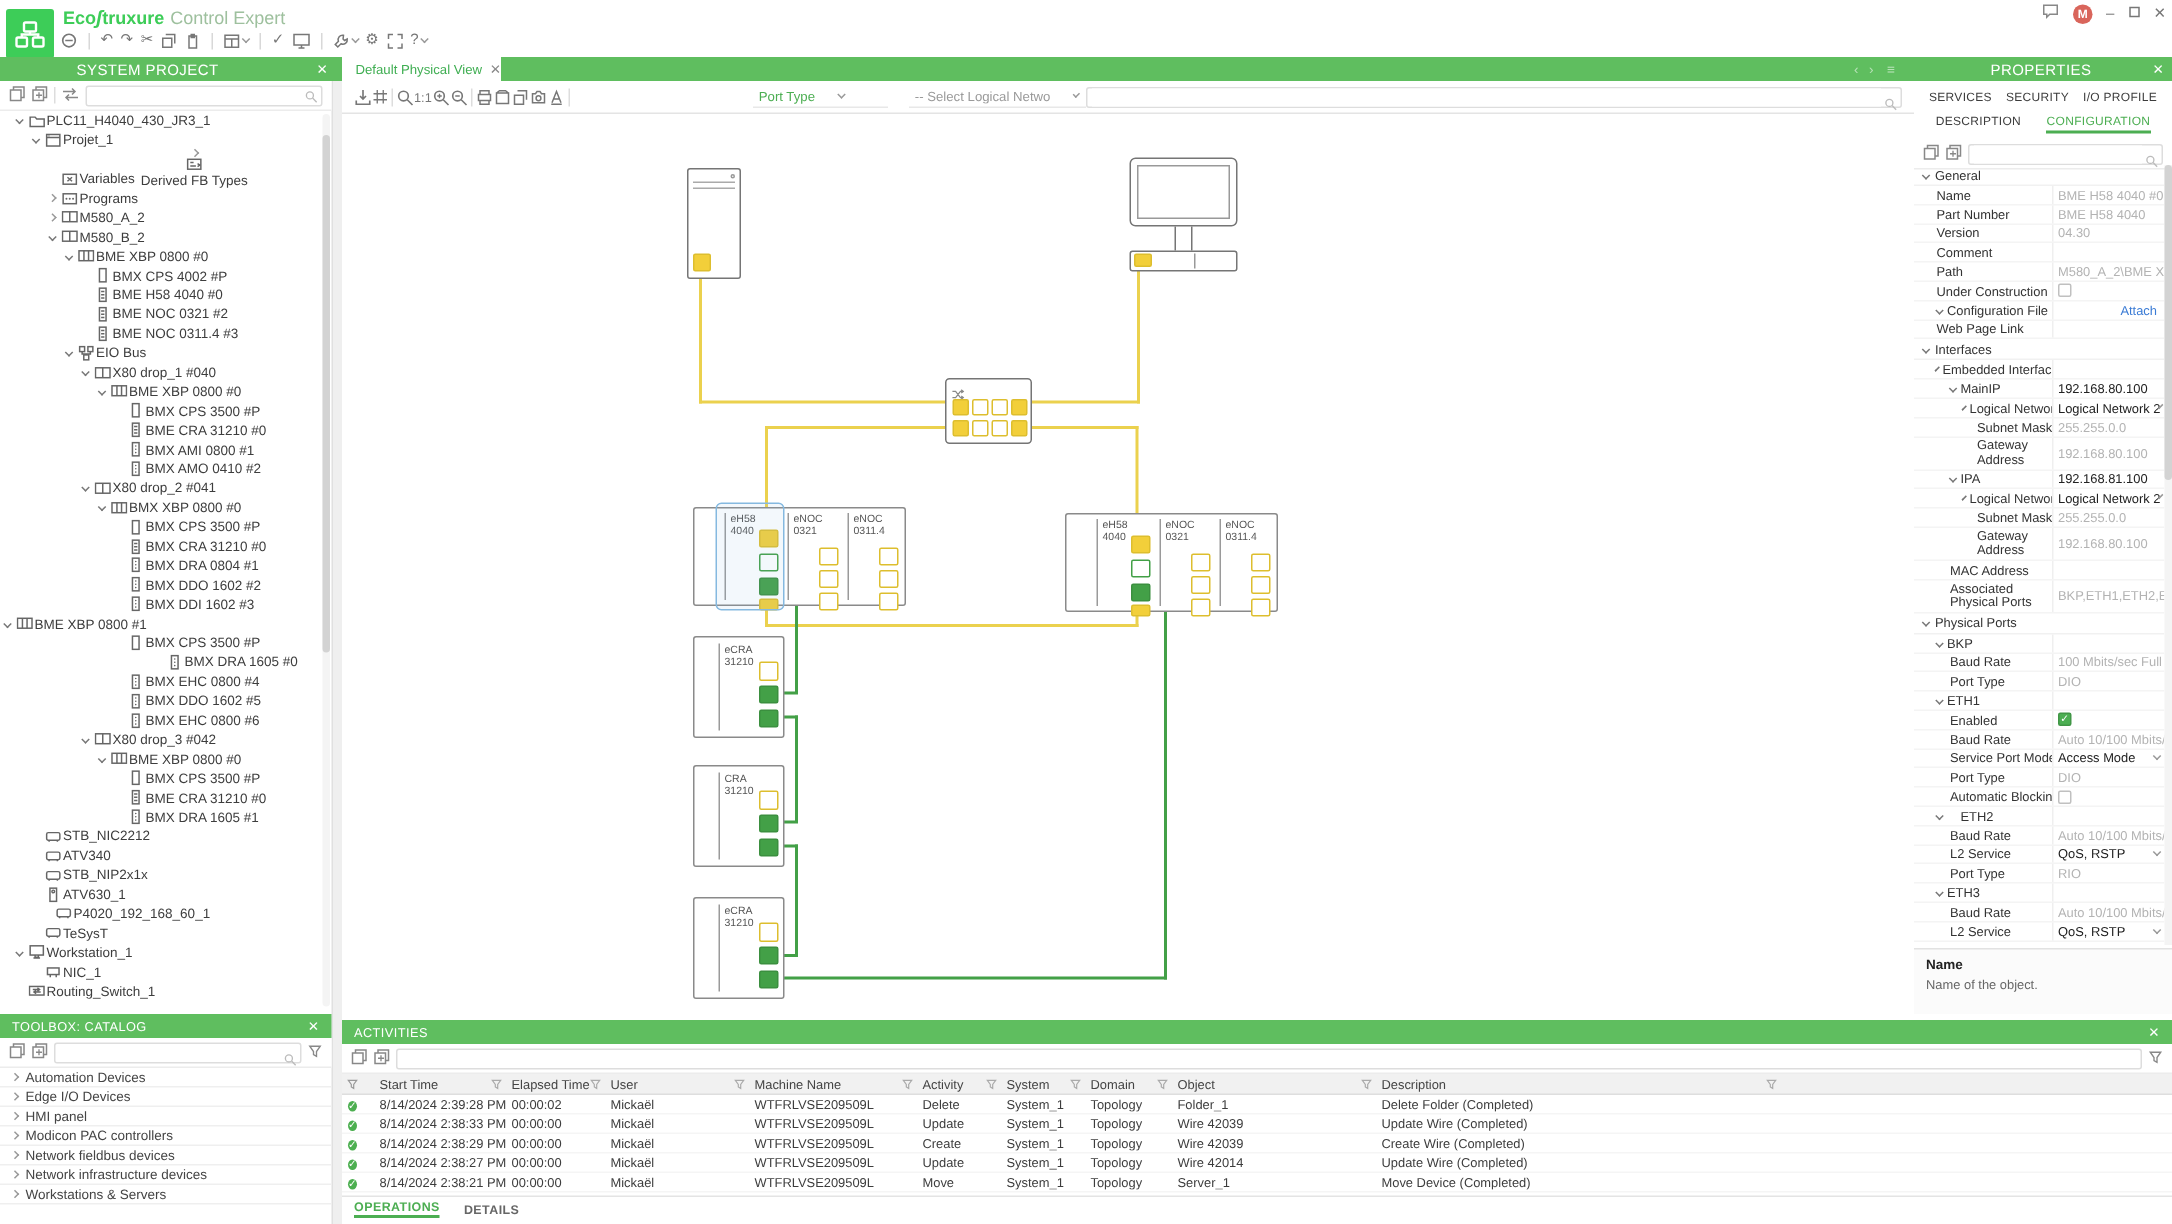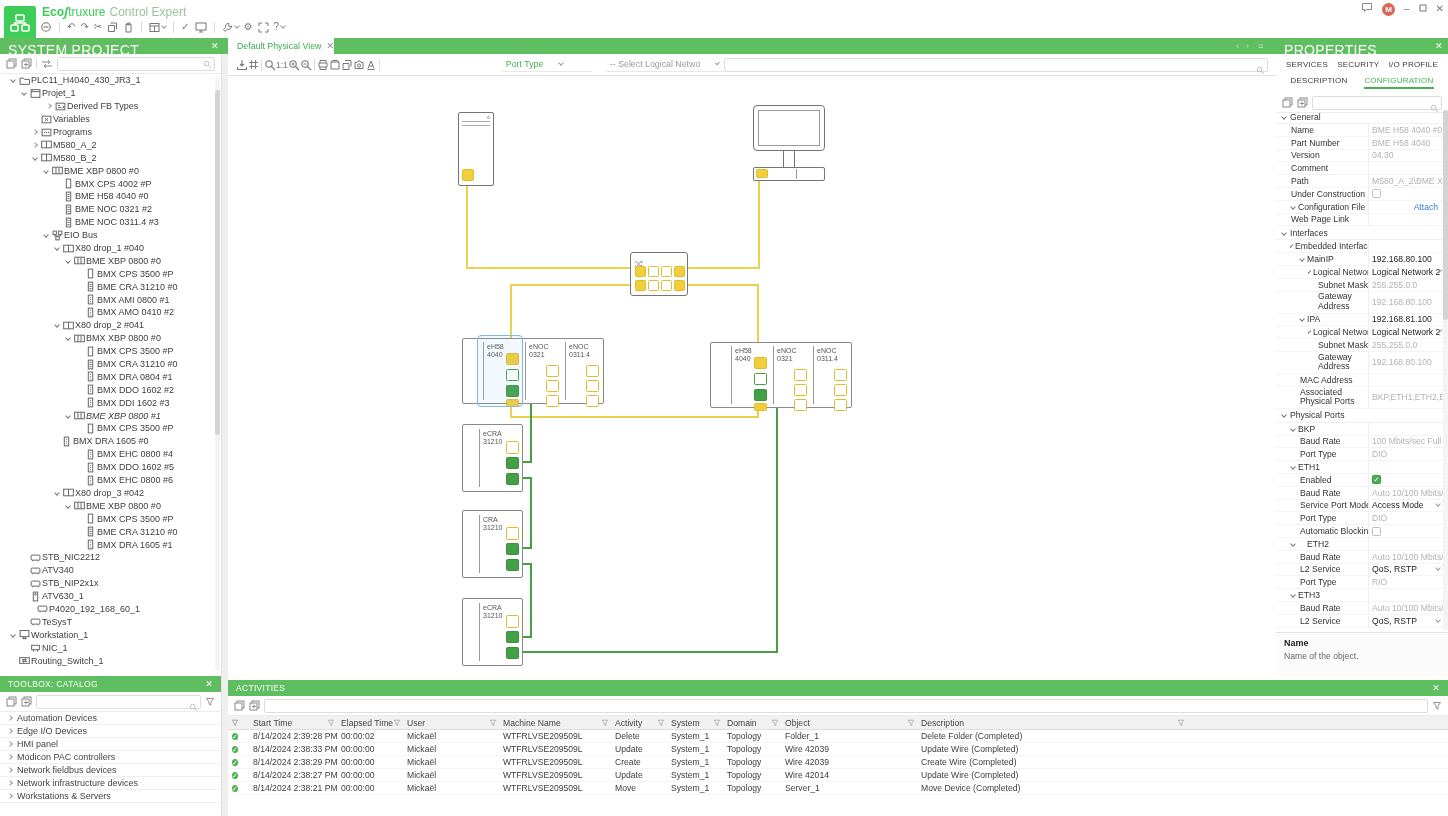--- a/index.html
+++ b/index.html
@@ -12,32 +12,32 @@
   #win-title { position:absolute; left:0; right:0; top:3px; text-align:center; font-size:9px; color:#8a8a8a; }
   #winctl { position:absolute; right:4px; top:2px; display:flex; align-items:center; gap:9px; }
   #winctl .wbtn { color:#777; font-size:10px; line-height:12px; cursor:default; }
   #avatar { width:13px; height:13px; border-radius:50%; background:var(--avatar-red,#D9655B); color:#fff;
     font-size:8px; font-weight:bold; text-align:center; line-height:13px; }
   #logo { position:absolute; left:4px; top:6px; width:32px; height:33px; background:var(--brand-green,#3DCD58);
     border-radius:2px; display:flex; align-items:center; justify-content:center; }
   #brand { position:absolute; left:42px; top:4px; font-size:12px; white-space:nowrap; }
   #brand .eco { color:var(--brand-green,#3DCD58); font-weight:bold; }
   #brand .slogo { color:var(--brand-green,#3DCD58); font-weight:bold; font-style:italic; font-size:13px; }
-  #brand .strux { color:var(--brand-green,#3DCD58); font-weight:normal; }
+  #brand .strux { color:var(--brand-green,#3DCD58); font-weight:bold; }
   #brand .prod { color:#9ec09e; margin-left:4px; }
   #menubar { position:absolute; left:40px; top:19px; height:16px; display:flex; align-items:center; gap:5px; }
   #menubar .mic { color:#777; font-size:10px; line-height:14px; display:inline-flex; align-items:center; }
   #menubar .sep { width:1px; height:11px; background:#d8d8d8; margin:0 2px; }
   #menubar svg { display:block; }
   .ddchev { width:4px; height:4px; border-right:1px solid #999; border-bottom:1px solid #999;
     transform:rotate(45deg); display:inline-block; margin-left:2px; margin-bottom:2px; }
 
   
   #tabstrip { position:absolute; left:0; top:38px; width:1448px; height:16px; background:var(--header-green,#5FBE5F); }
-  .strip-label { position:absolute; top:4px; font-size:14px; color:#fff; letter-spacing:.3px; }
+  .strip-label { position:absolute; top:4px; font-size:10px; color:#fff; letter-spacing:.3px;margin-left:43px; }
   .strip-x { position:absolute; top:3px; color:#fff; font-size:9px; cursor:default; }
   #view-tab { position:absolute; left:228px; top:0; width:106px; height:16px; background:#fff;
     display:flex; align-items:center; padding:0 5px; gap:4px; }
   #view-tab .tlabel { font-size:8.8px; color:#3fae52; white-space:nowrap; }
   #view-tab .tx { color:#888; font-size:9px; margin-left:1px; }
   .ghost-ic { position:absolute; top:3px; color:rgba(255,255,255,.55); font-size:9px; }
 
   
   #left-panel { position:absolute; left:0; top:54px; width:222px; height:622px; background:#fff; border-right:1px solid #e0e0e0; }
   .itoolbar { display:flex; align-items:center; gap:4px; height:20px; padding:0 6px; border-bottom:1px solid #ececec; background:#fff; }
@@ -285,21 +285,21 @@
           </span>
           <span class="ticon">
             <svg width="11" height="11" viewBox="0 0 10 10">
               <rect x="1" y="1.5" width="8" height="7" fill="none" stroke="#666" stroke-width="0.9"></rect>
               <path d="M1 3.3h8" fill="none" stroke="#666" stroke-width="0.9"></path>
               <circle cx="2.4" cy="2.4" r=".4" fill="#666"></circle>
             </svg>
           </span>
           <span>Projet_1</span>
         </div>
-        <div class="trow" style="padding-left: 44px;">
+        <div class="trow" style="padding-left: 44px; flex-direction: column;">
           <span class="chev">
             <span class="chev-closed"></span>
           </span>
           <span class="ticon">
             <svg width="11" height="11" viewBox="0 0 10 10">
               <rect x="1" y="2" width="8" height="6" fill="none" stroke="#666" stroke-width="0.9"></rect>
               <path d="M2.6 4h2M2.6 6h3.4M7 4.6l1.4.9L7 6.4" fill="none" stroke="#666" stroke-width="0.9"></path>
             </svg>
           </span>
           <span>Derived FB Types</span>
@@ -556,42 +556,42 @@
           <span class="ticon">
             <svg width="11" height="11" viewBox="0 0 10 10">
               <rect x="3" y="1" width="4" height="8" fill="none" stroke="#666" stroke-width="0.9"></rect>
               <circle cx="5" cy="3" r=".5" fill="#666"></circle>
               <circle cx="5" cy="5" r=".5" fill="#666"></circle>
               <circle cx="5" cy="7" r=".5" fill="#666"></circle>
             </svg>
           </span>
           <span>BMX DDI 1602 #3</span>
         </div>
-        <div class="trow" style="padding-left: 63px; font-style: italic;">
+        <div class="trow" style="">
           <span class="chev">
             <span class="chev-open"></span>
           </span>
           <span class="ticon">
             <svg width="11" height="11" viewBox="0 0 10 10">
               <rect x="0.6" y="2" width="8.8" height="6" fill="none" stroke="#666" stroke-width="0.9"></rect>
               <path d="M3.6 2v6M6.4 2v6" fill="none" stroke="#666" stroke-width="0.9"></path>
             </svg>
           </span>
           <span>BME XBP 0800 #1</span>
         </div>
         <div class="trow" style="padding-left: 74px;">
           <span class="chev"></span>
           <span class="ticon">
             <svg width="11" height="11" viewBox="0 0 10 10">
               <rect x="3" y="1" width="4" height="8" fill="none" stroke="#666" stroke-width="0.9"></rect>
             </svg>
           </span>
           <span>BMX CPS 3500 #P</span>
         </div>
-        <div class="trow" style="padding-left: 50px;">
+        <div class="trow" style="padding-left: 100px;">
           <span class="chev"></span>
           <span class="ticon">
             <svg width="11" height="11" viewBox="0 0 10 10">
               <rect x="3" y="1" width="4" height="8" fill="none" stroke="#666" stroke-width="0.9"></rect>
               <circle cx="5" cy="3" r=".5" fill="#666"></circle>
               <circle cx="5" cy="5" r=".5" fill="#666"></circle>
               <circle cx="5" cy="7" r=".5" fill="#666"></circle>
             </svg>
           </span>
           <span>BMX DRA 1605 #0</span>
@@ -1547,15 +1547,19 @@
           <div class="atd" style="width: 66px;">00:00:00</div>
           <div class="atd" style="width: 96px;">Mickaël</div>
           <div class="atd" style="width: 112px;">WTFRLVSE209509L</div>
           <div class="atd" style="width: 56px;">Move</div>
           <div class="atd" style="width: 56px;">System_1</div>
           <div class="atd" style="width: 58px;">Topology</div>
           <div class="atd" style="width: 136px;">Server_1</div>
           <div class="atd" style="width: 270px;">Move Device (Completed)</div>
         </div>
       </div>
+    <div id="act-tabs">
+      <span id="tab-operations">OPERATIONS</span>
+      <span id="tab-details">DETAILS</span>
+    </div>
   </div>
 
 </div>
 
 </body></html>

